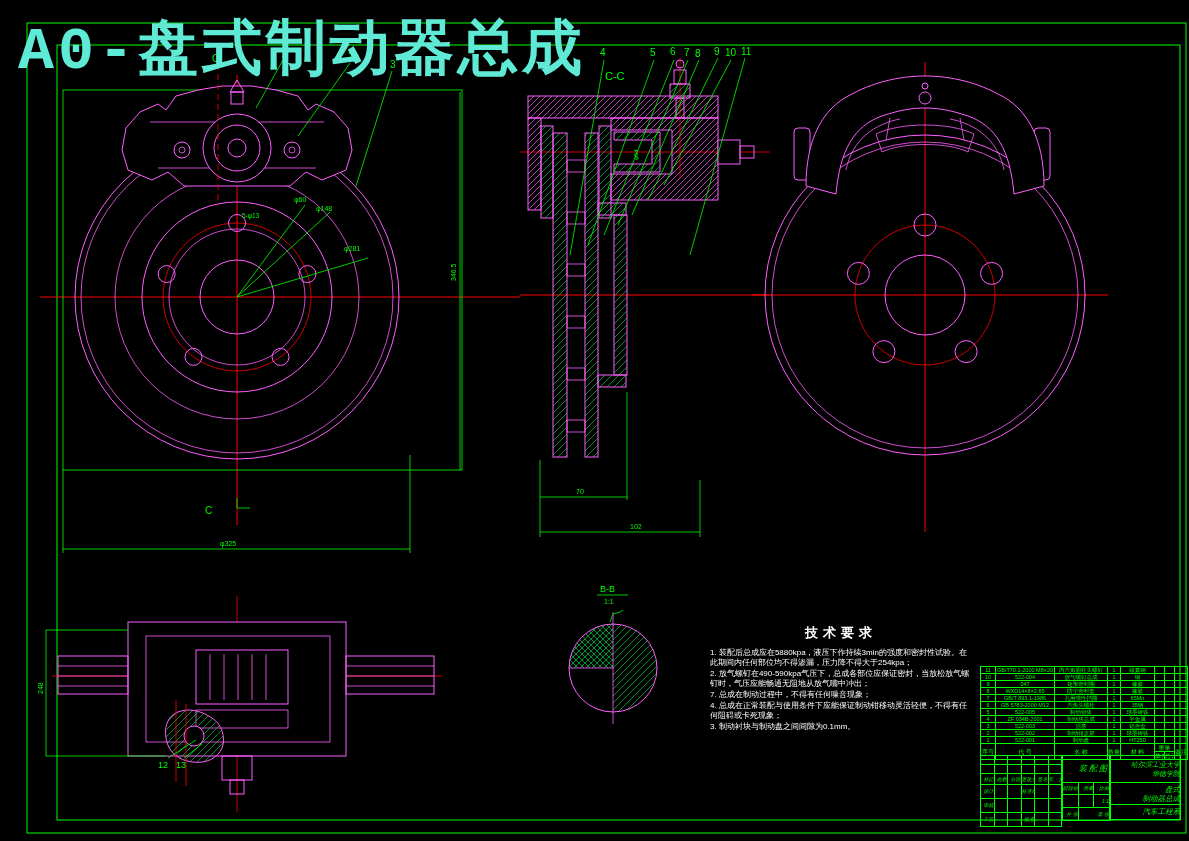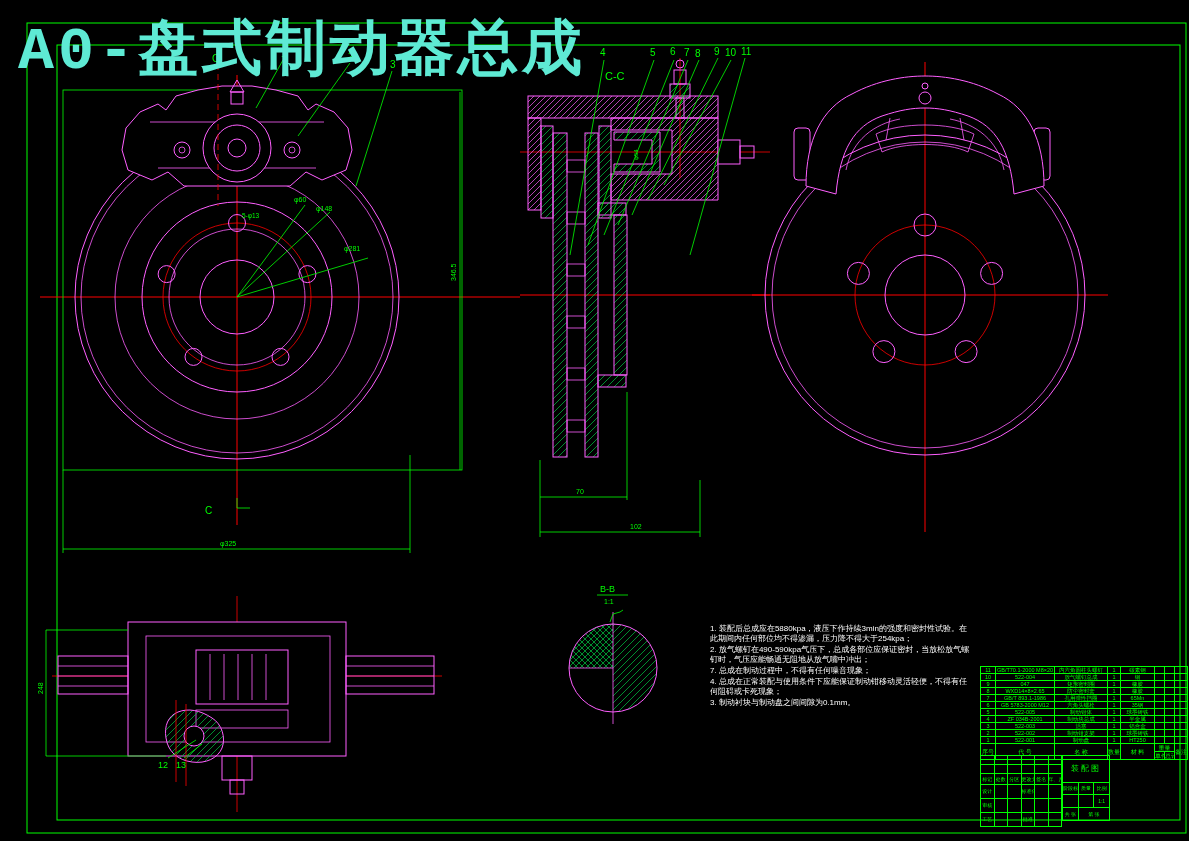--- a/index.html
+++ b/index.html
@@ -22,22 +22,22 @@
   .bom table{border-collapse:collapse;width:201px;table-layout:fixed;}
   .bom td{border:1px solid #00ff00;color:#00ff00;font-size:5.5px;line-height:6px;height:6px;
           padding:0;text-align:center;overflow:hidden;white-space:nowrap;}
   .bom .hd td{font-size:6px;height:7px;}
   .c-seq{width:14px}.c-code{width:58px}.c-name{width:52px}.c-qty{width:12px}
   .c-mat{width:33px}.c-w1{width:9px}.c-w2{width:9px}.c-rem{width:12px}
 
   
   .tblock{position:absolute;left:980px;top:755px;width:201px;height:65px;z-index:4;}
   .tblock table{border-collapse:collapse;table-layout:fixed;position:absolute;}
-  .tblock td{border:1px solid #00ff00;color:#00ff00;padding:0;text-align:center;
-             overflow:hidden;white-space:nowrap;font-size:5px;line-height:1;}
+  .tblock td{border:1px solid #00ff00;color:#00ff00;padding:0;text-align:right;
+             overflow:hidden;white-space:nowrap;font-size:5px;line-height:1;font-style:italic;}
   .tb-left{left:0;top:0;width:82px;}
   .tb-mid{left:82px;top:0;width:48px;}
   .tb-right{left:130px;top:0;width:71px;}
   .tb-big{font-size:8px !important;letter-spacing:2px;}
   .tb-school{font-size:7px !important;line-height:9px !important;}
   .tb-part{font-size:7.5px !important;line-height:9px !important;}
   .tb-dept{font-size:7.5px !important;}
 </style>
 </head>
 <body>
@@ -262,20 +262,21 @@
       <circle cx="613" cy="668" r="44" fill="none" stroke="#ff5fff" stroke-width="1"></circle>
       <line x1="613" y1="612" x2="613" y2="724" stroke="#ff5fff" stroke-width="0.8"></line>
       <line x1="569" y1="668" x2="613" y2="668" stroke="#ff5fff" stroke-width="0.8"></line>
       <path d="M610,622 L613,614 L620,612 L623,610" fill="none" stroke="#00ff00" stroke-width="0.8"></path>
     </g>
   </svg>
 
   <div class="main-title">A0-盘式制动器总成</div>
 
   <div class="tech">
+    <div class="tech-title">技术要求</div>
     <div class="tech-item">1. 装配后总成应在5880kpa，液压下作持续3min的强度和密封性试验。在此期间内任何部位均不得渗漏，压力降不得大于254kpa；</div>
     <div class="tech-item">2. 放气螺钉在490-590kpa气压下，总成各部位应保证密封，当放松放气螺钉时，气压应能畅通无阻地从放气嘴中冲出；</div>
     <div class="tech-item">7. 总成在制动过程中，不得有任何噪音现象；</div>
     <div class="tech-item">4. 总成在正常装配与使用条件下应能保证制动钳移动灵活轻便，不得有任何阻碍或卡死现象；</div>
     <div class="tech-item">3. 制动衬块与制动盘之间间隙为0.1mm。</div>
   </div>
 
   <div class="bom">
     <table>
       <tbody>
@@ -473,15 +474,28 @@
             <td height="12"></td>
             <td></td>
             <td>1:1</td>
           </tr>
       <tr>
             <td height="12">共 张</td>
             <td colspan="2">第 张</td>
           </tr>
     </tbody>
       </table>
+    <table class="tb-right">
+      <tbody>
+          <tr>
+            <td height="26" class="tb-school"><span>哈尔滨工业大学</span><br><span>华德学院</span></td>
+          </tr>
+      <tr>
+            <td height="21" class="tb-part"><span>盘式</span><br><span>制动器总成</span></td>
+          </tr>
+      <tr>
+            <td height="14" class="tb-dept">汽车工程系</td>
+          </tr>
+    </tbody>
+      </table>
   </div>
 
 </div>
 
 </body></html>

